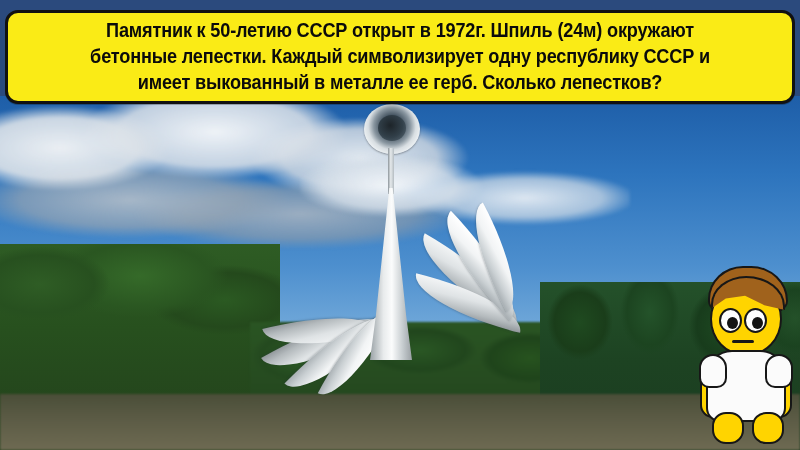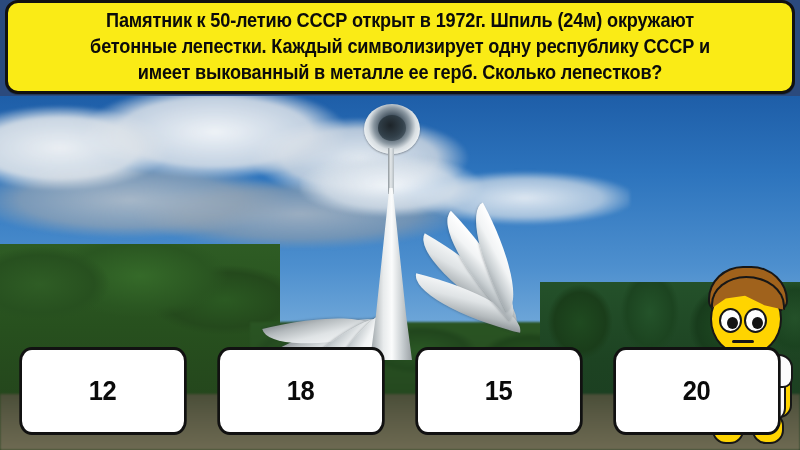--- a/index.html
+++ b/index.html
@@ -115,21 +115,21 @@
     border-radius:0 100% 0 100% / 0 100% 0 100%;
     box-shadow:0 1px 2px rgba(40,50,60,.25);
     transform-origin:0% 50%;
   }
   .petal.dark {
     background:linear-gradient(180deg,#f3f5f6 0%, #dfe3e5 40%, #b4babd 78%, #92989c 100%);
   }
 
   
   .banner {
-    position:absolute; left:5px; top:0; width:790px; height:94px;
+    position:absolute; left:5px; top:10px; width:790px; height:94px;
     background:#faeb16;
     border:3px solid #111111;
     border-radius:13px;
     display:flex; align-items:center; justify-content:center;
     padding:2px 14px 4px 14px;
     box-shadow:0 1px 0 rgba(0,0,0,.25);
   }
   .banner-text {
     width:100%;
     text-align:center;
@@ -276,28 +276,14 @@
       <div class="g-leg r"></div>
     </div>
   </div>
 
   <div class="banner">
     <div class="banner-text">Памятник к 50-летию СССР открыт в 1972г. Шпиль (24м) окружают
 бетонные лепестки. Каждый символизирует одну республику СССР и
 имеет выкованный в металле ее герб. Сколько лепестков?</div>
   </div>
 
-  <div class="answers">
-    <div class="answer">
-      <span>12</span>
-    </div>
-    <div class="answer">
-      <span>18</span>
-    </div>
-    <div class="answer">
-      <span>15</span>
-    </div>
-    <div class="answer">
-      <span>20</span>
-    </div>
-  </div>
 
 </div>
 
 </body></html>

